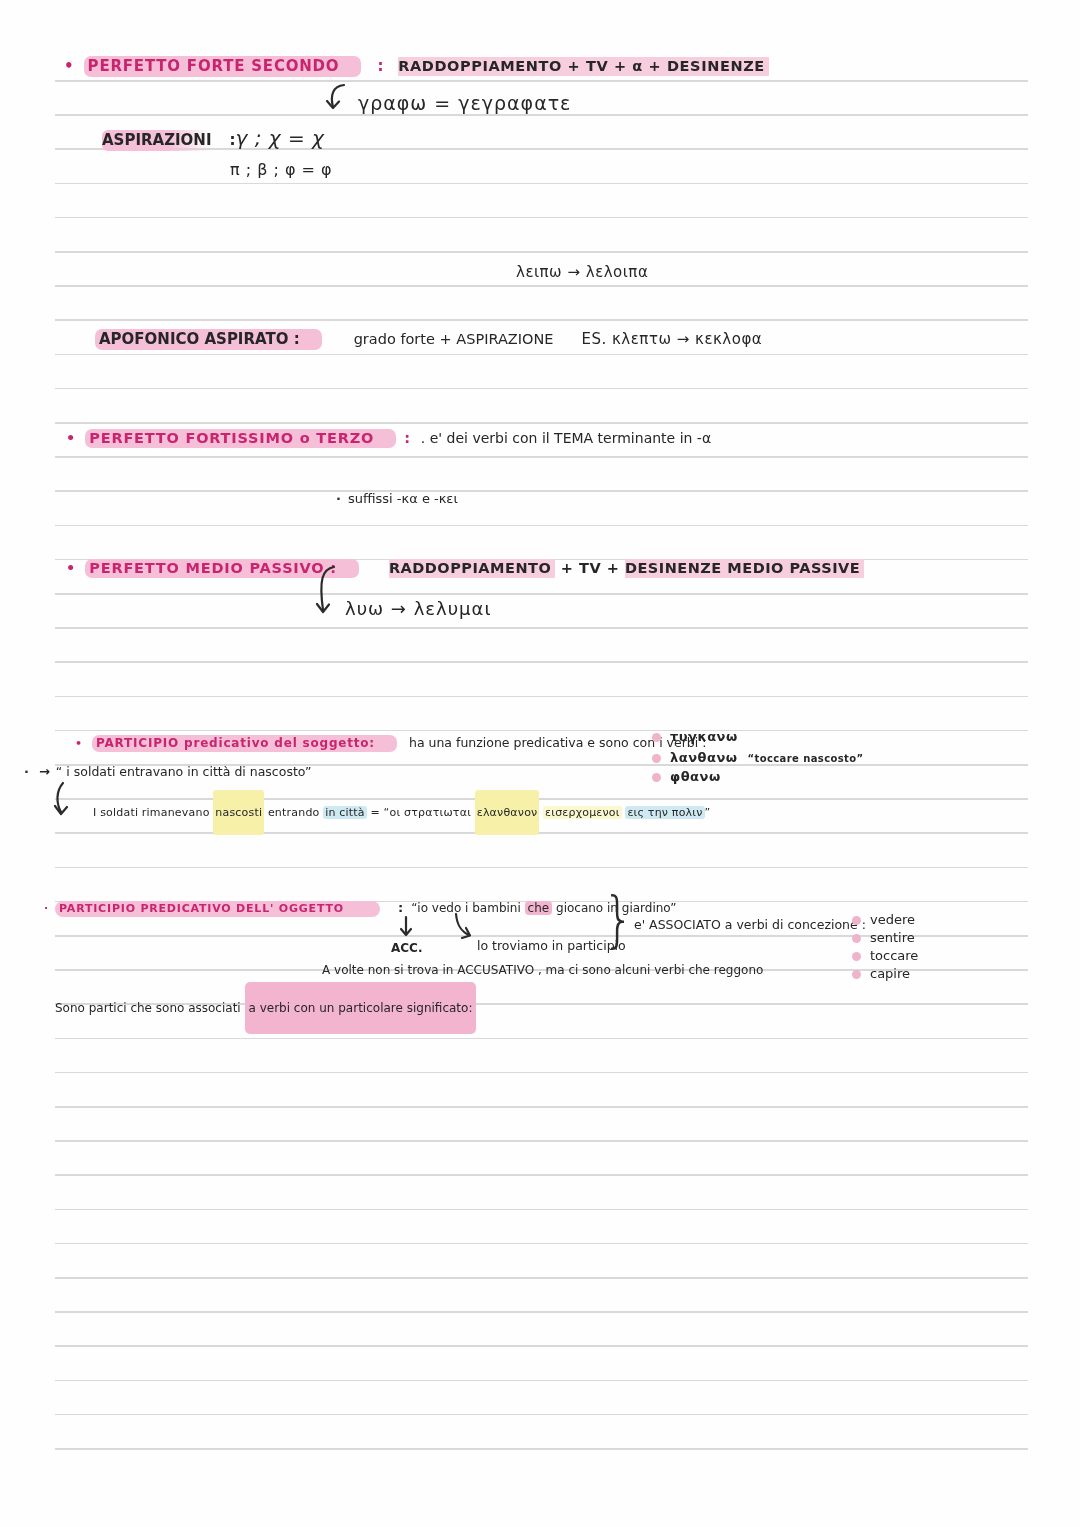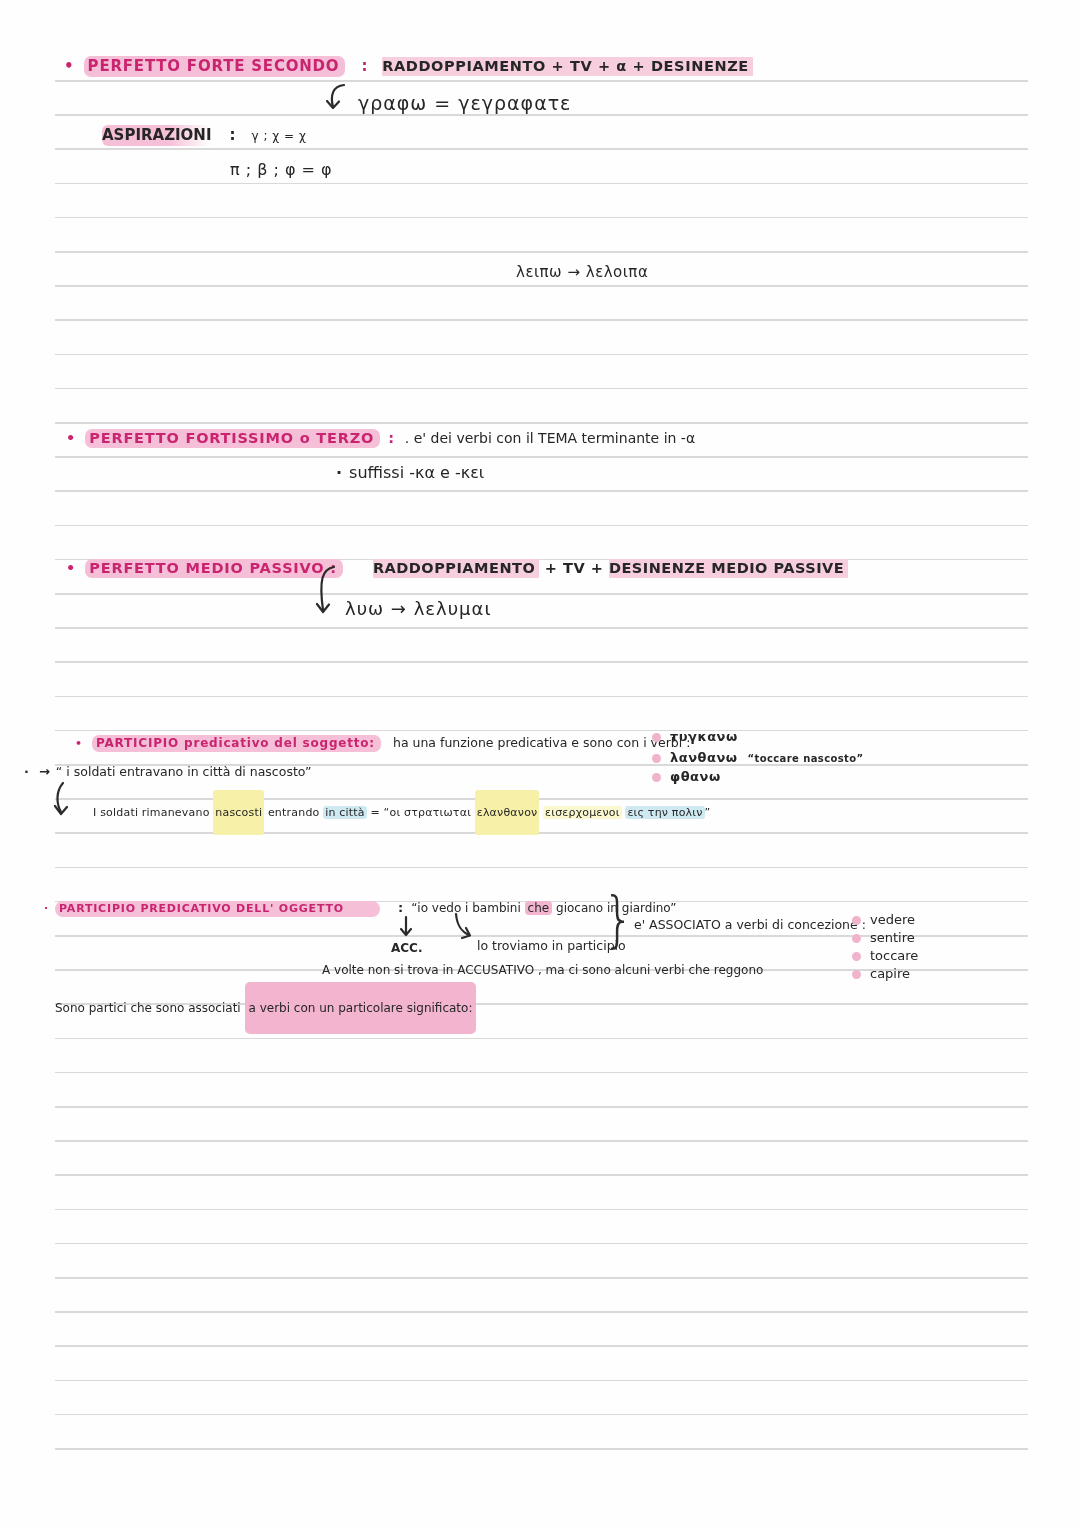--- a/index.html
+++ b/index.html
@@ -13,21 +13,21 @@
     background: repeating-linear-gradient(to bottom,
       #d9d9d9 0px, #d9d9d9 1.6px, transparent 1.6px, transparent 34.2px);
     pointer-events:none;
   }
   .row { position:absolute; white-space:nowrap; }
   .abs { position:absolute; }
   .ink { color:#262626; }
   .bold { font-weight:bold; }
   .magenta { color:#c9246f; font-weight:bold; letter-spacing:0.8px; }
   .bullet-m { color:#c9246f; font-weight:bold; margin-right:10px; }
-  .hl-pill { background:#f5bfd7; padding:1px 6px 2px 4px; border-radius:7px; }
+  .hl-pill { background:#f5bfd7; padding:1px 22px 2px 4px; border-radius:7px; }
   .hl-soft { background:#f7cede; padding:1px 4px 2px 0; border-radius:1px; }
   .hl-fade { background:linear-gradient(90deg,#f5bfd7 0%,#f5bfd7 55%,rgba(245,191,215,0) 90%);
              padding:1px 10px 2px 0; border-radius:6px; }
   .hl-blob { background:linear-gradient(90deg,#f3b4cf 0%,rgba(243,180,207,0) 40%);
              padding:1px 8px 2px 4px; border-radius:6px; }
   .hl-y { background:#f6f0a8; border-radius:3px; padding:16px 2px; }
   .hl-yp { background:#fbf7cf; border-radius:2px; padding:0 2px; }
   .hl-b { background:#cfe9f2; border-radius:3px; padding:0 2px; }
   .greek-lg { font-size:19px; letter-spacing:1px; }
   .greek-md { font-size:15px; letter-spacing:0.5px; }
@@ -46,31 +46,34 @@
   <div class="row" style="top:57px;left:64px;font-size:15px;">
     <span class="bullet-m">•</span><span class="magenta hl-pill">PERFETTO FORTE SECONDO</span><span class="magenta" style="margin-left:16px;">:</span><span class="ink bold hl-soft" style="margin-left:14px;font-size:14.5px;letter-spacing:0.6px;">RADDOPPIAMENTO + TV + α + DESINENZE</span>
   </div>
   <svg class="abs arrow" style="top:82px;left:322px;" width="26" height="32" viewBox="0 0 26 32">
     <path d="M22 3 C 11 4, 8 13, 11 25"></path>
       <path d="M5 19 L11 26 L17 19.5"></path>
   </svg>
   <div class="row greek-lg" style="top:92px;left:358px;">γραφω = γεγραφατε</div>
 
   <div class="row" style="top:126px;left:102px;font-size:15px;">
-    <span class="ink bold hl-fade">ASPIRAZIONI</span><span class="ink bold" style="margin-left:8px;">:</span><span class="ink greek-md" style="margin-left:16px;font-size:12px;">γ ; χ = χ</span>
+    <span class="ink bold hl-fade">ASPIRAZIONI</span><span class="ink bold" style="margin-left:8px;">:</span><span class="ink greek-md" style="font-size:20px;font-style:italic;">γ ; χ = χ</span>
   </div>
   <div class="row ink greek-md" style="top:160px;left:230px;font-size:16px;">π ; β ; φ = φ</div>
 
   <div class="row ink greek-md" style="top:263px;left:516px;">λειπω → λελοιπα</div>
 
+  <div class="row" style="top:330px;left:95px;font-size:14.5px;">
+    <span class="ink bold hl-pill" style="font-size:15px;">APOFONICO ASPIRATO :</span><span class="ink" style="margin-left:32px;">grado forte + ASPIRAZIONE</span><span class="ink greek-md" style="margin-left:28px;">ES. κλεπτω → κεκλοφα</span>
+  </div>
 
   <div class="row" style="top:430px;left:66px;font-size:14.5px;">
     <span class="bullet-m">•</span><span class="magenta hl-pill">PERFETTO FORTISSIMO o TERZO</span><span class="magenta" style="margin-left:8px;">:</span><span class="ink" style="margin-left:10px;font-size:14px;">. e' dei verbi con il TEMA terminante in -α</span>
   </div>
-  <div class="row" style="top:463px;left:336px;font-size:16px;">
+  <div class="row" style="top:491px;left:336px;font-size:13px;">
     <span class="ink bold">·</span><span class="ink" style="margin-left:7px;">suffissi  -κα  e -κει</span>
   </div>
 
   <div class="row" style="top:560px;left:66px;font-size:14.5px;">
     <span class="bullet-m">•</span><span class="magenta hl-pill">PERFETTO MEDIO PASSIVO :</span><span class="ink bold hl-soft" style="margin-left:30px;font-size:14.5px;letter-spacing:0.5px;">RADDOPPIAMENTO</span><span class="ink bold" style="letter-spacing:0.5px;"> + TV + </span><span class="ink bold hl-soft" style="letter-spacing:0.5px;">DESINENZE MEDIO PASSIVE</span>
   </div>
   <svg class="abs arrow" style="top:564px;left:314px;" width="26" height="54" viewBox="0 0 26 54">
     <path d="M20 3 C 8 5, 5 16, 9 46"></path>
       <path d="M3 40 L9 48 L15 40.5"></path>
   </svg>

